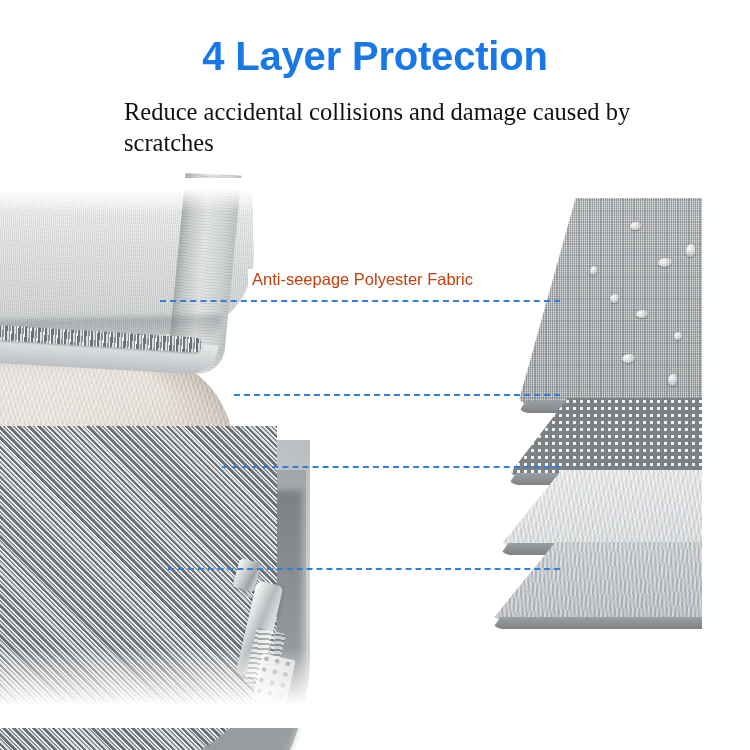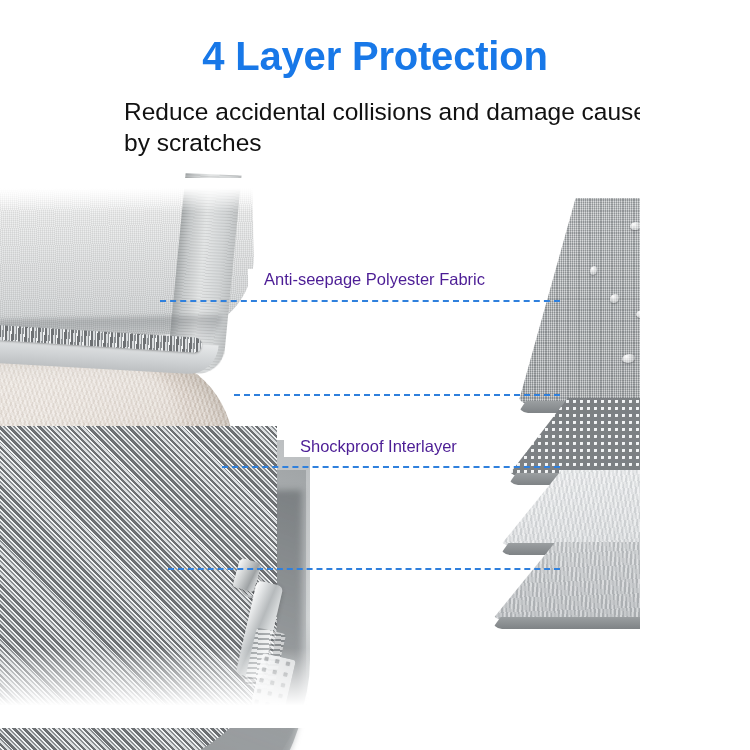--- a/index.html
+++ b/index.html
@@ -5,21 +5,21 @@
   html, body {
     margin: 0;
     padding: 0;
     background: #ffffff;
   }
   body {
     font-family: "Liberation Sans", sans-serif;
   }
   #stage {
     position: relative;
-    width: 640px;
+    width: 702px;
     height: 750px;
     overflow: hidden;
     background: #ffffff;
   }
 
   
   #title {
     position: absolute;
     left: 0;
     top: 34px;
@@ -33,20 +33,21 @@
   }
   #subtitle {
     position: absolute;
     left: 124px;
     top: 96px;
     width: 540px;
     font-size: 24.5px;
     line-height: 31px;
     color: #111111;
     text-align: left;
+    font-family: Liberation Serif, serif;
   }
 
   
   #photo {
     position: absolute;
     left: -6px;
     top: 178px;
     width: 330px;
     height: 530px;
   }
@@ -312,24 +313,24 @@
     background:
       repeating-linear-gradient(86deg, rgba(255,255,255,.26) 0 2px, rgba(130,134,137,.17) 2px 4px),
       repeating-linear-gradient(-78deg, rgba(255,255,255,.18) 0 2px, rgba(125,129,132,.14) 2px 5px),
       linear-gradient(174deg, #d0d3d5 0%, #c2c5c8 52%, #b4b8bb 100%);
   }
 
   
   .callout-label {
     position: absolute;
     font-size: 16.5px;
-    color: #4c1d95;
+    color: #c2410c;
     white-space: nowrap;
     background: #ffffff;
-    padding: 1px 16px;
+    padding: 1px 4px;
   }
   .leader {
     position: absolute;
     height: 0;
     border-top: 2px dashed #2f80dd;
   }
 </style>
 </head>
 <body>
 
@@ -403,17 +404,16 @@
       <div class="edge"></div>
     </div>
   </div>
 
   <div class="leader" style="left:160px; top:300px; width:400px;"></div>
   <div class="callout-label" style="left:248px; top:269px;">Anti-seepage Polyester Fabric</div>
 
   <div class="leader" style="left:234px; top:394px; width:326px;"></div>
 
   <div class="leader" style="left:222px; top:466px; width:338px;"></div>
-  <div class="callout-label" style="left:284px; top:436px;">Shockproof Interlayer</div>
 
   <div class="leader" style="left:168px; top:568px; width:392px;"></div>
 
 </div>
 
 </body></html>

